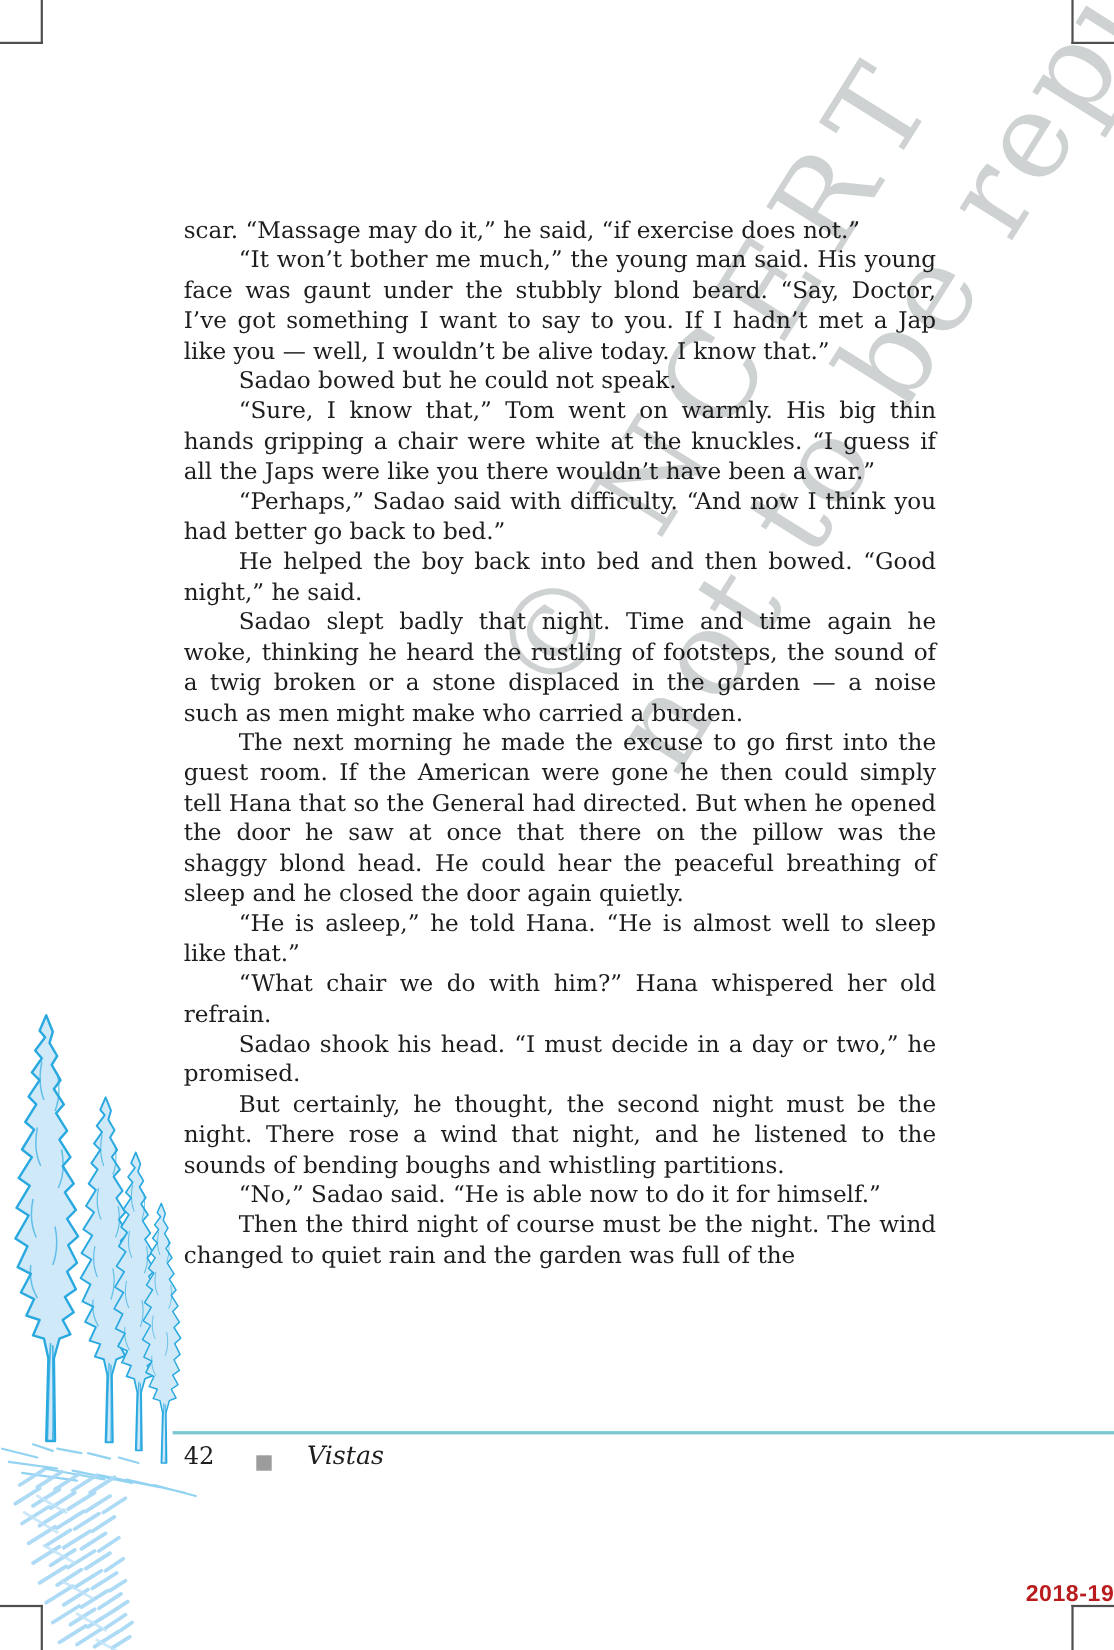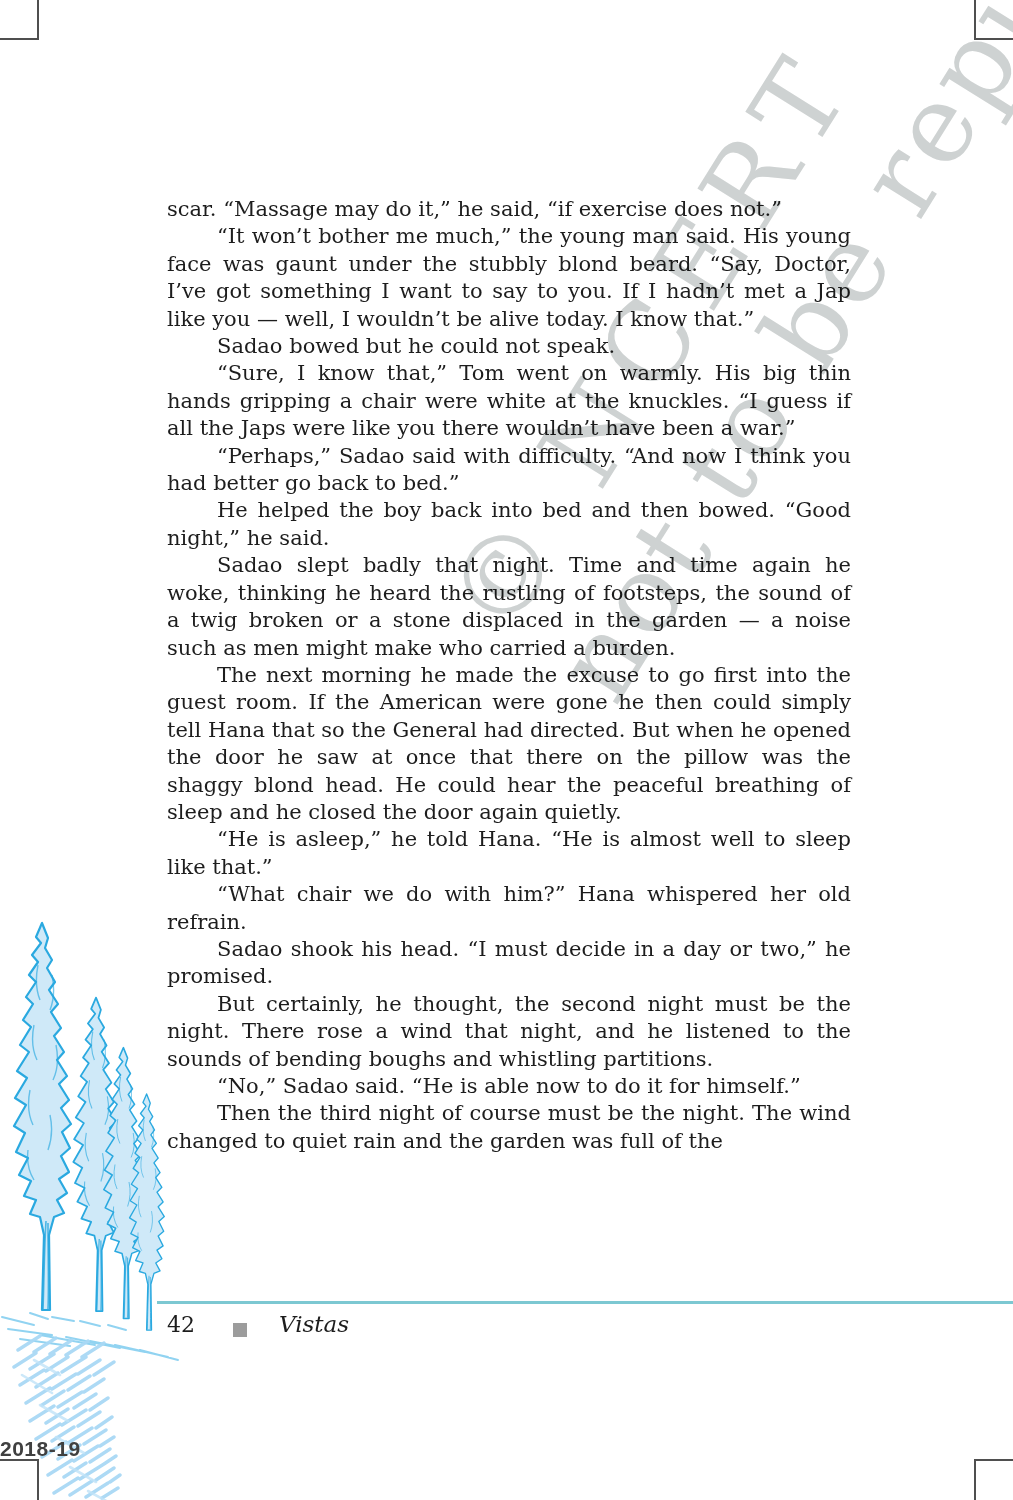--- a/index.html
+++ b/index.html
@@ -27,23 +27,23 @@
   .wm-line1{font-size:108px;letter-spacing:16px;}
   .wm-line2{font-size:108px;letter-spacing:5px;}
 
   
   .footer-rule{position:absolute;left:157px;top:1301px;width:856px;height:3px;background:#7cc8d2;z-index:2;}
   .footer-row{position:absolute;left:167px;top:1311px;display:flex;align-items:flex-end;z-index:2;color:#1d1d1d;gap:23px;}
   .pgnum{font-size:22px;}
   .sq{width:14px;height:14px;background:#9c9c9c;margin:3px 9px 0 15px;}
   .bktitle{font-style:italic;font-size:23px;}
 
-  .edition{position:absolute;left:0;top:1437px;width:1013px;text-align:left;z-index:2;
+  .edition{position:absolute;left:0;top:1437px;width:1013px;text-align:right;z-index:2;
            font-family:"Liberation Sans",sans-serif;font-weight:bold;font-size:21px;
-           color:#404040;letter-spacing:.5px;}
+           color:#b91c1c;letter-spacing:.5px;}
 
   
   .trees{position:absolute;left:0;top:905px;width:185px;height:595px;z-index:1;}
 </style>
 </head>
 <body>
 
 <div id="page">
 
   <div class="crop tl"></div>

